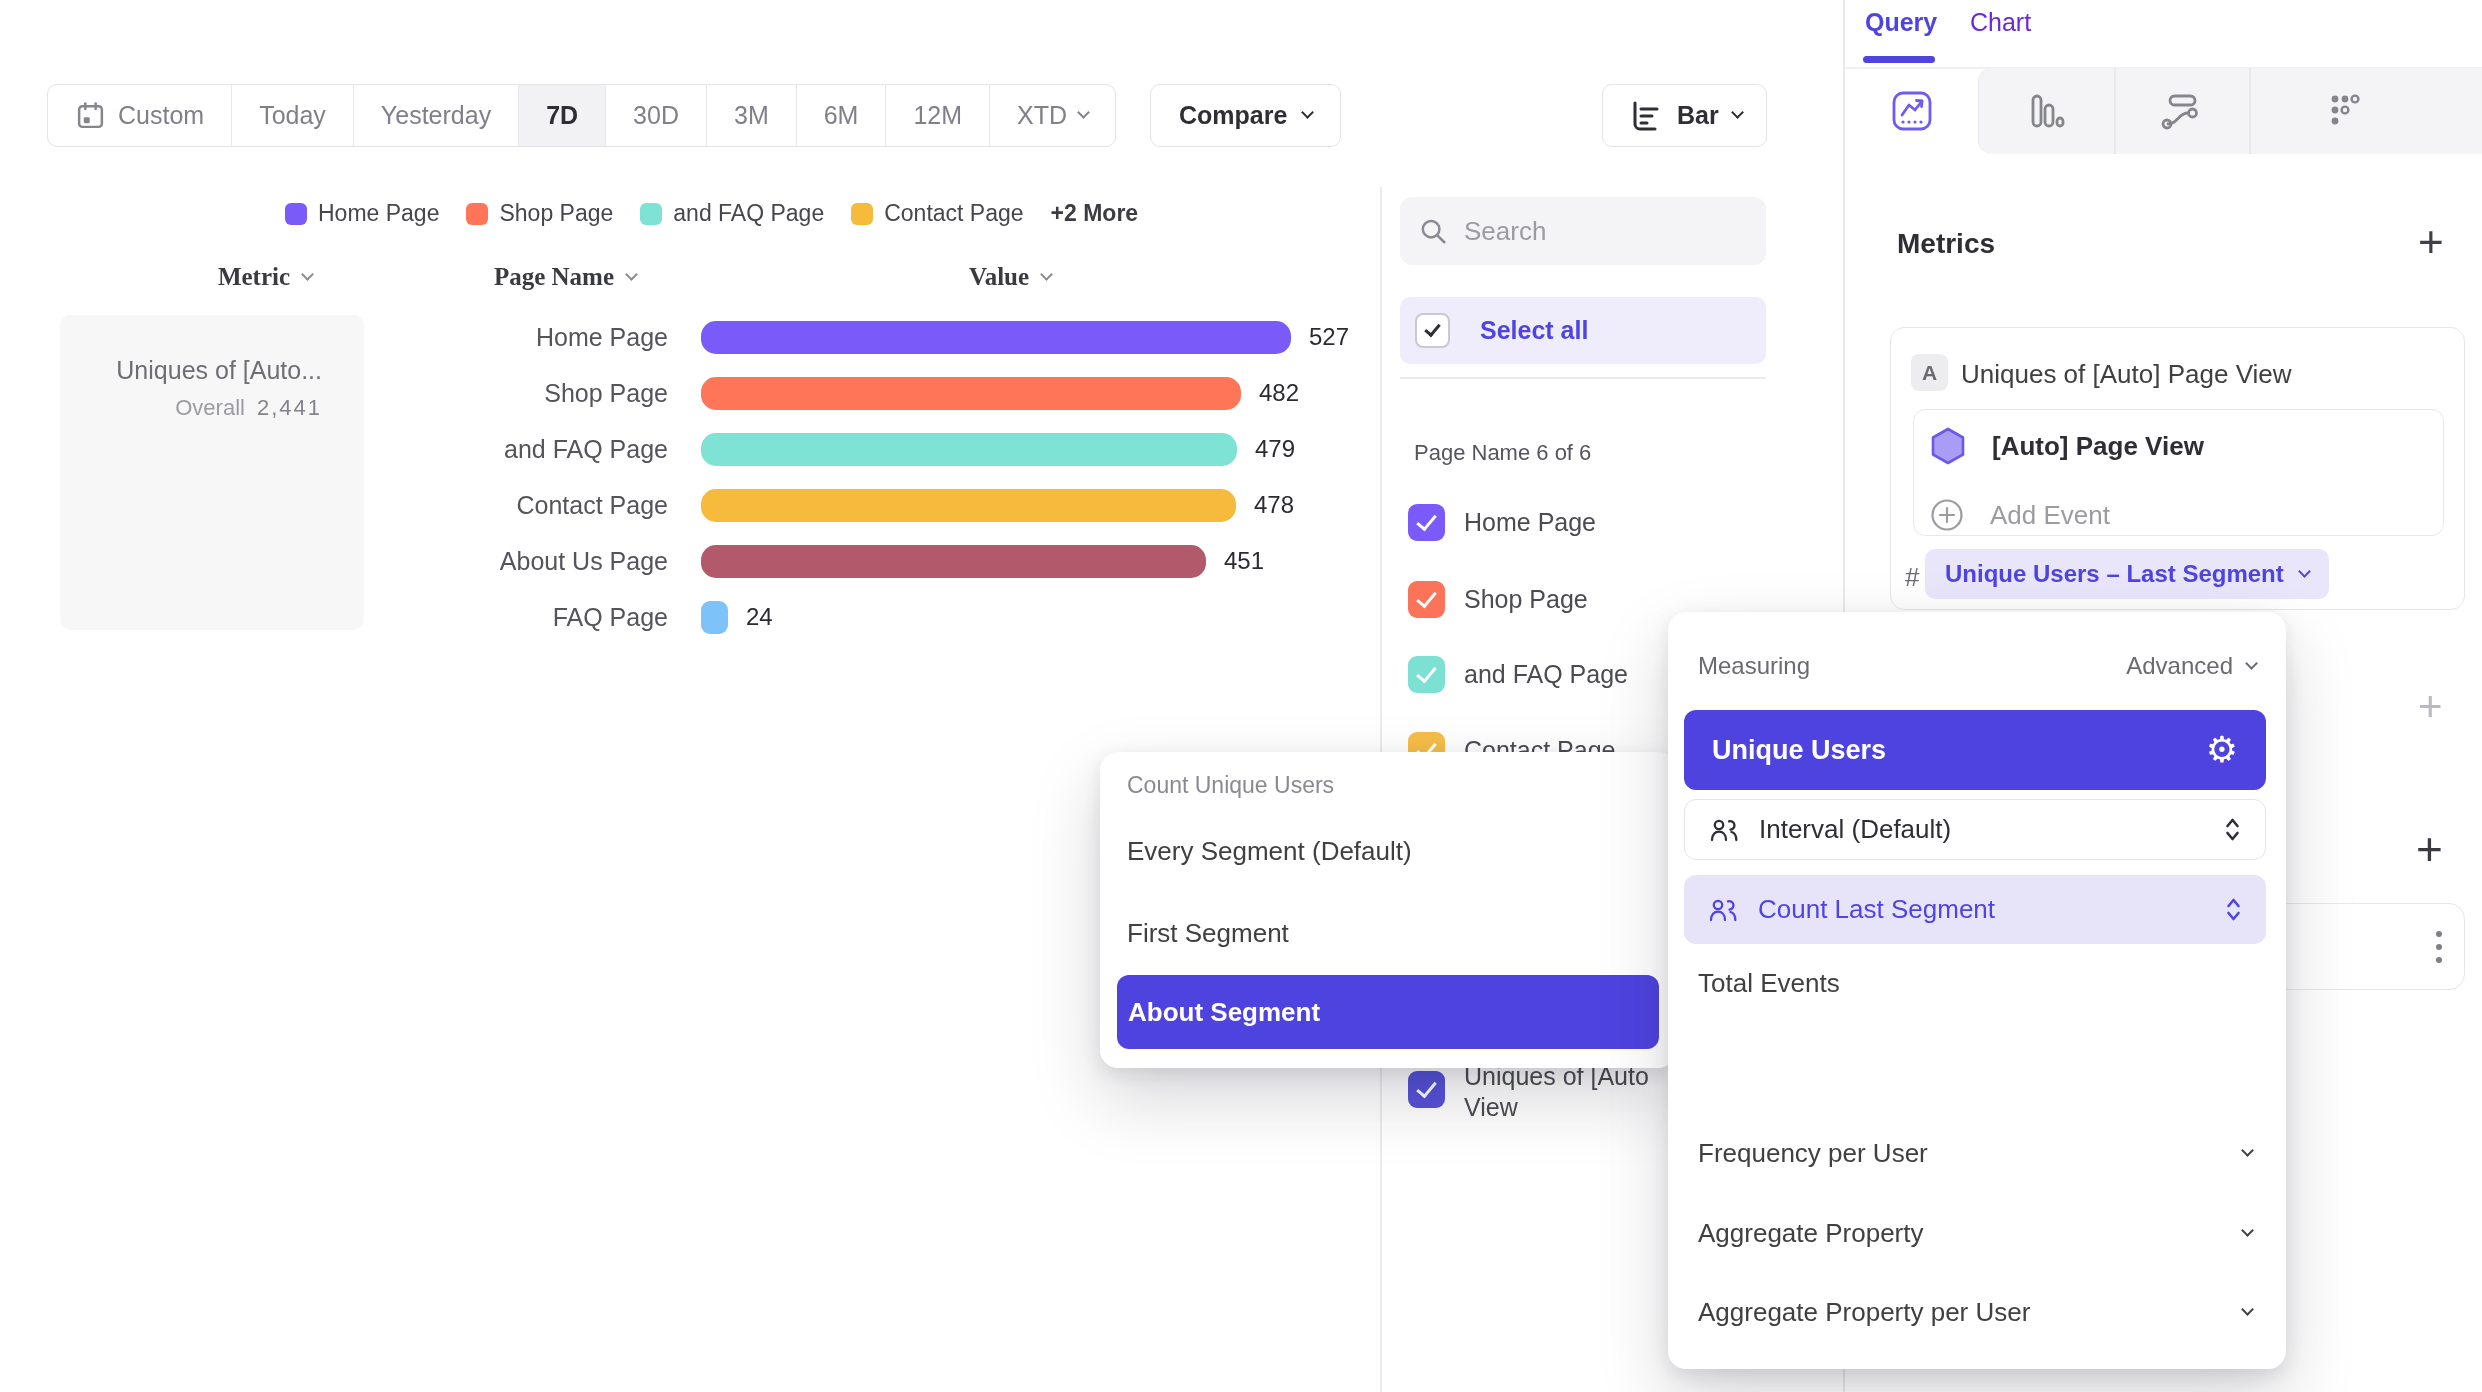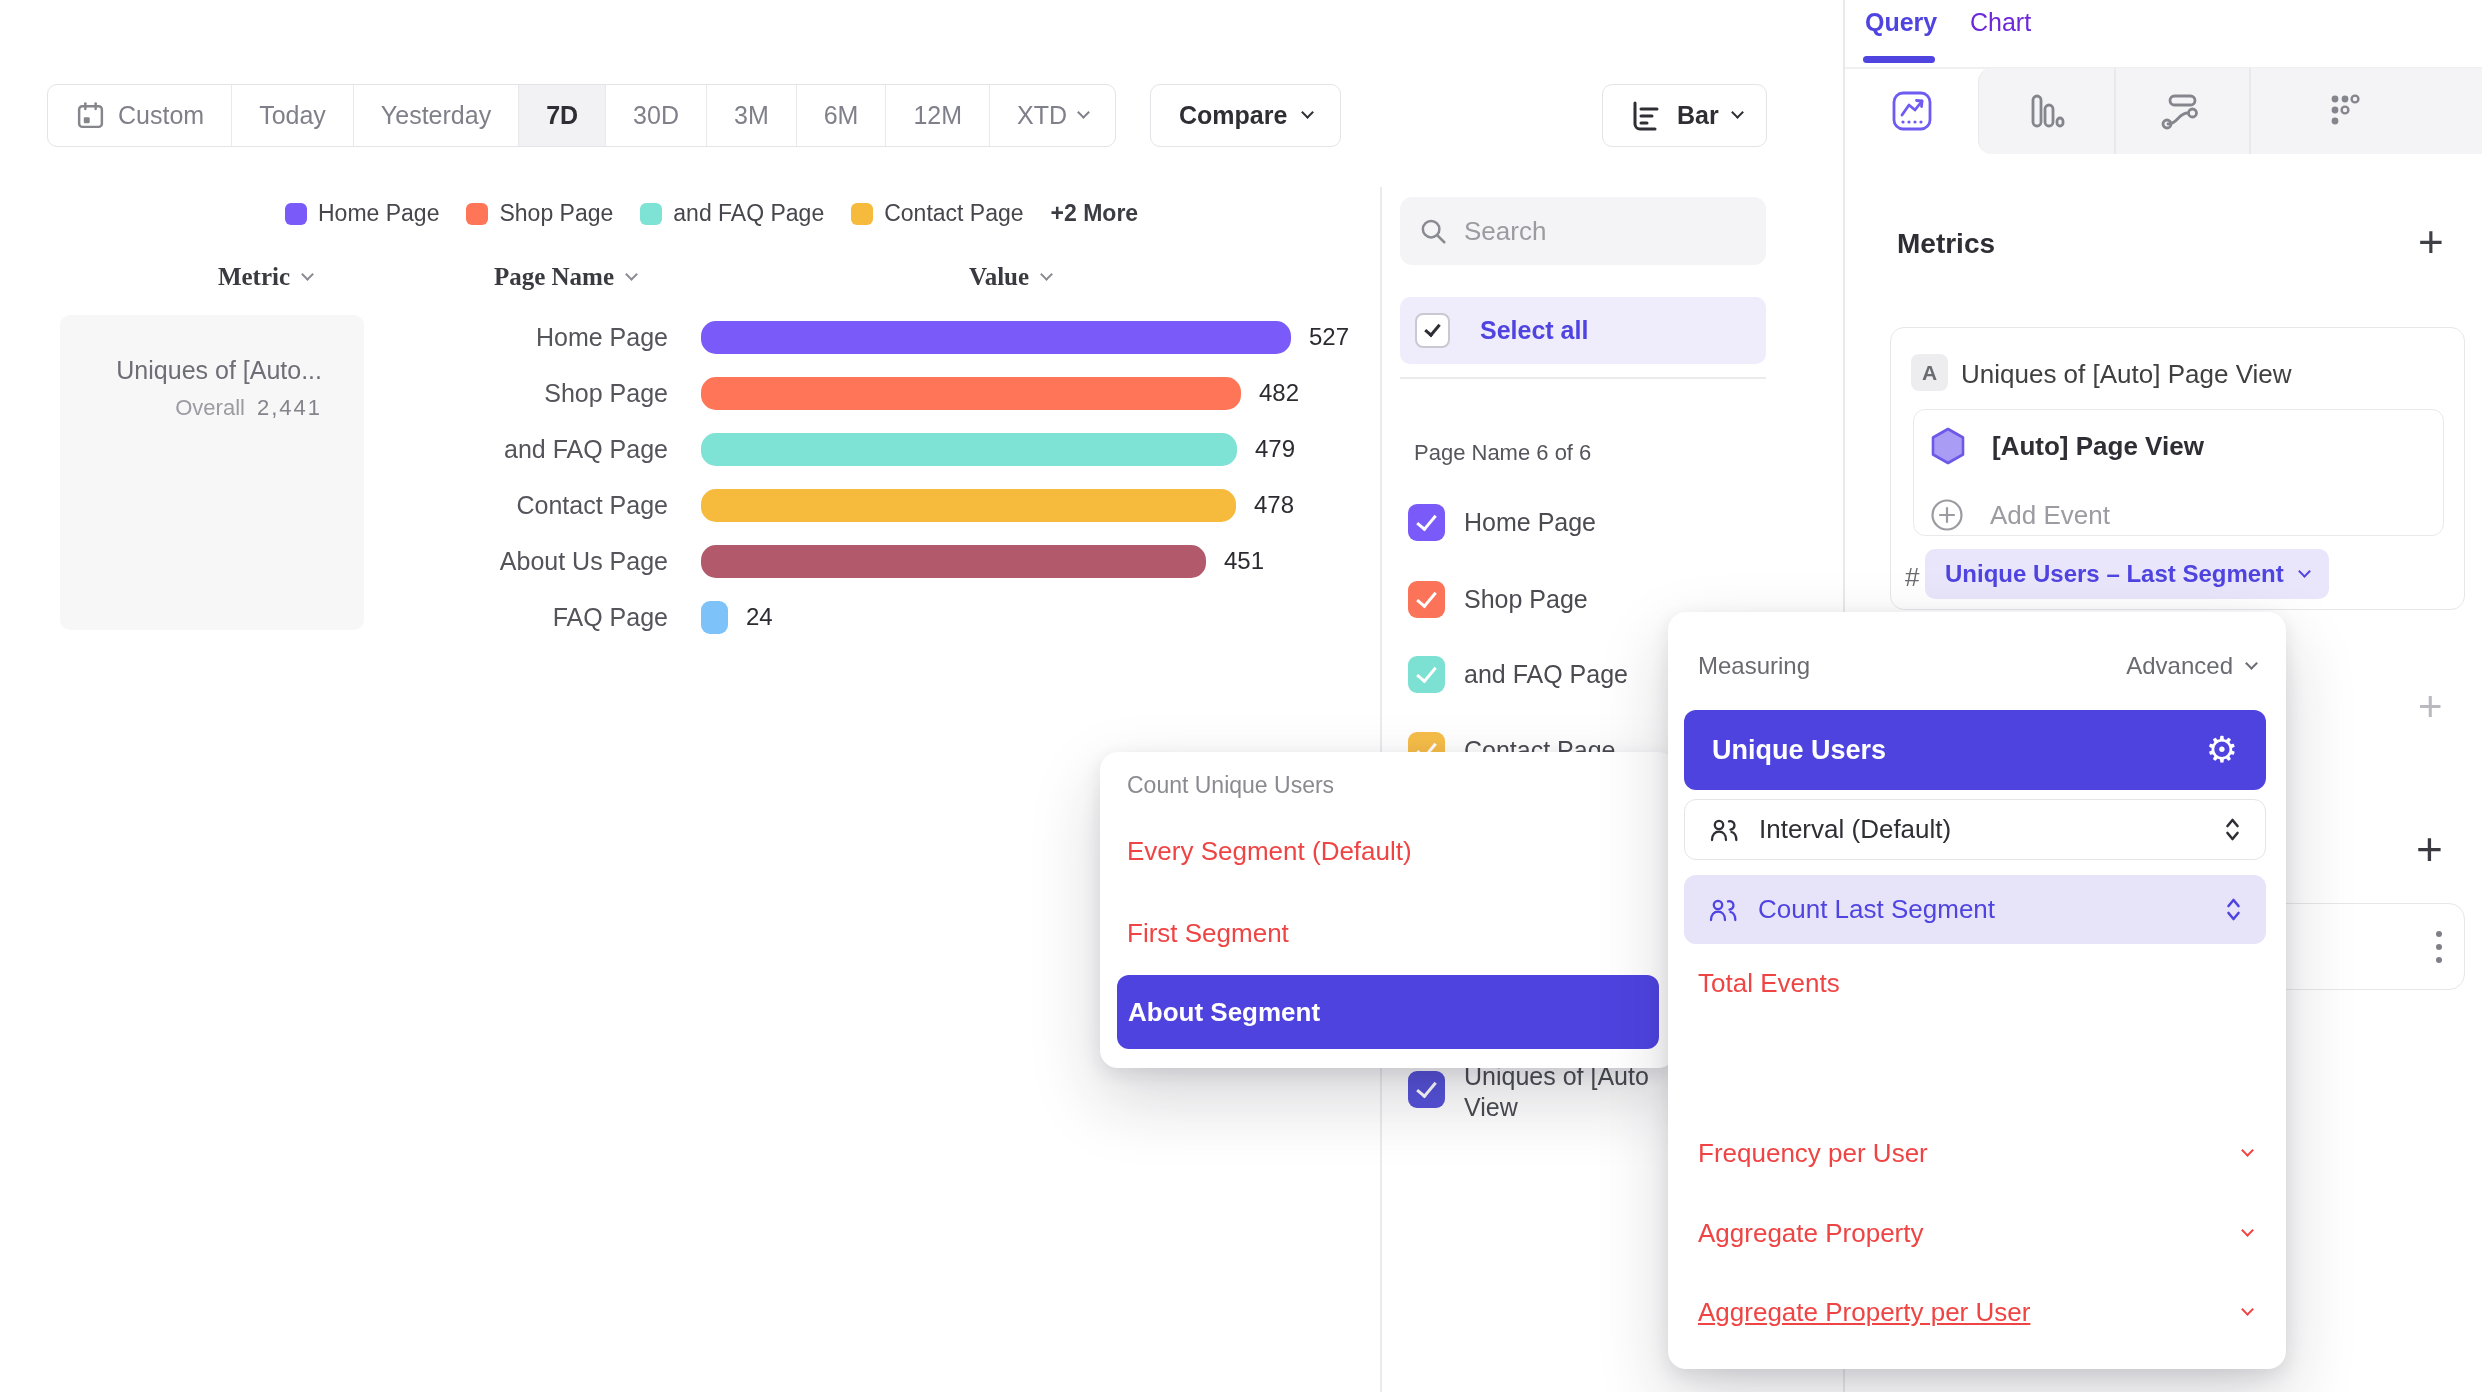--- a/index.html
+++ b/index.html
@@ -101,21 +101,21 @@
   .kebab-card { left:1890px; top:903px; width:575px; height:87px; border-radius:16px; }
   .kebab { position:absolute; right:22px; top:50%; transform:translateY(-50%); display:flex;
     flex-direction:column; gap:7px; cursor:pointer; }
   .kebab i { width:6px; height:6px; border-radius:50%; background:#7f7f87; }
   
   .menu { position:absolute; background:#fff; border-radius:18px;
     box-shadow:0 30px 70px rgba(25,25,46,0.18), 0 6px 18px rgba(25,25,46,0.10); }
   .menu-a { left:1100px; top:752px; width:576px; height:316px; z-index:30; }
   .menu-b { left:1668px; top:612px; width:618px; height:757px; z-index:40; }
   .menu-header { font-size:23px; color:#8a8a91; }
-  .opt { font-size:26px; color:#ef4444; cursor:pointer; }
+  .opt { font-size:26px; color:#404040; cursor:pointer; }
   .menu-a .opt { position:absolute; left:27px; }
   .sel-btn { position:absolute; background:#4f43e0; border-radius:12px; color:#fff; cursor:pointer; }
   .mb-head { position:absolute; left:30px; right:30px; top:40px; display:flex;
     justify-content:space-between; align-items:center; font-size:24px; color:#6a6a71; }
   .mb-head .adv { display:flex; align-items:center; gap:14px; cursor:pointer; }
   .uu-btn { left:16px; top:98px; width:582px; height:80px; display:flex; align-items:center;
     justify-content:space-between; padding:8px 28px; font-size:27px; font-weight:700; }
   .sub-row { position:absolute; left:16px; width:582px; display:flex; align-items:center;
     padding:0 24px; gap:20px; font-size:26px; border-radius:12px; cursor:pointer; }
   .sub-row .stepper { margin-left:auto; }
@@ -446,19 +446,19 @@
       <span>Total Events</span>
     </div>
     <div class="mb-opt opt" style="top:526px;">
       <span>Frequency per User</span>
       <span class="chv sm"></span>
     </div>
     <div class="mb-opt opt" style="top:606px;">
       <span>Aggregate Property</span>
       <span class="chv sm"></span>
     </div>
-    <div class="mb-opt opt" style="top:685px;text-decoration:underline;">
+    <div class="mb-opt opt" style="top:685px;">
       <span>Aggregate Property per User</span>
       <span class="chv sm"></span>
     </div>
   </div>
 
 </div>
 
 </body></html>

